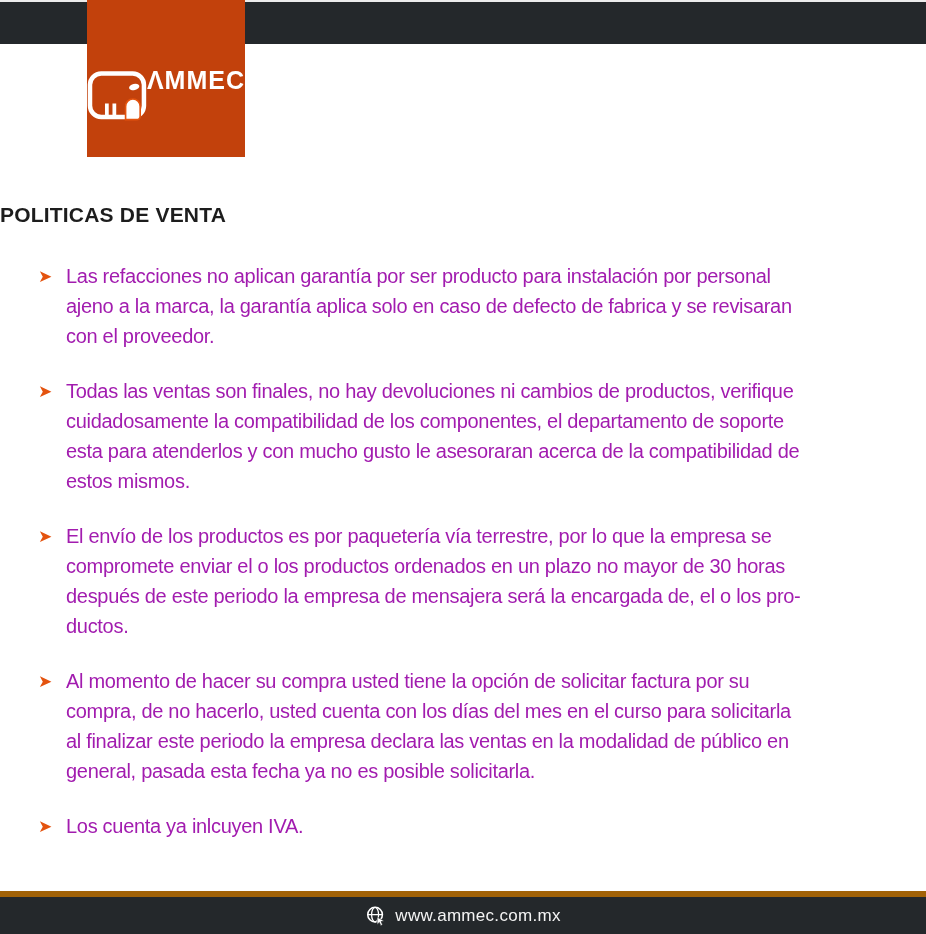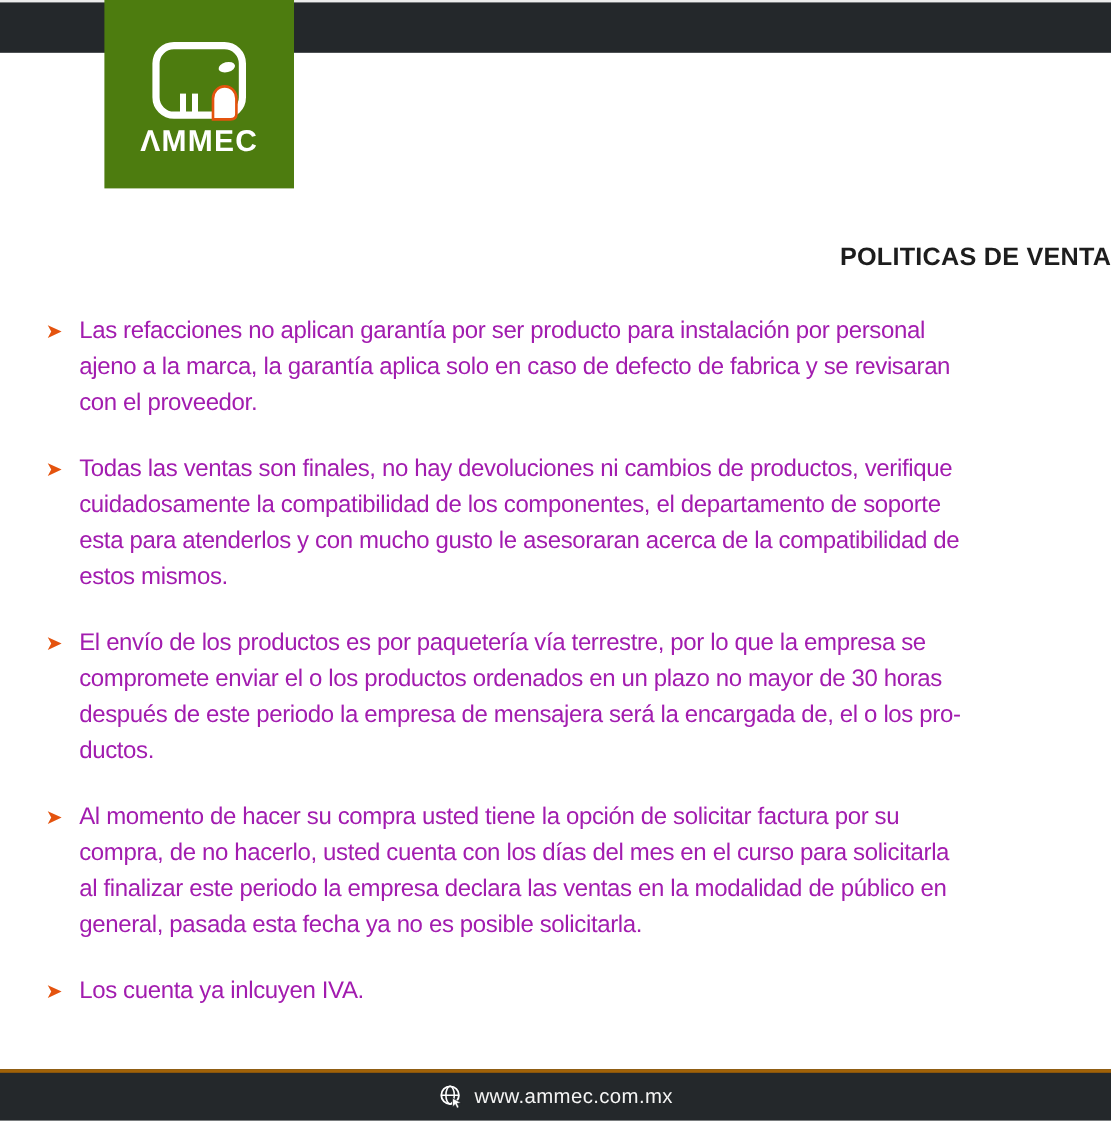--- a/index.html
+++ b/index.html
@@ -3,47 +3,47 @@
 <meta charset="utf-8">
 <style>
   html,body{margin:0;padding:0;}
   body{
     width:926px;height:934px;position:relative;background:#ffffff;
     font-family:"Liberation Sans", sans-serif;overflow:hidden;
   }
   .top-hairline{position:absolute;top:0;left:0;width:926px;height:2px;background:#ececec;}
   .topbar{position:absolute;top:2px;left:0;width:926px;height:42px;background:#24282B;}
   .logo-square{
-    position:absolute;left:87px;top:0;width:158px;height:157px;background:#4d7c0f;
-    display:flex;flex-direction:column;align-items:center;
+    position:absolute;left:87px;top:0;width:158px;height:157px;background:#c2410c;
+    display:flex;flex-direction:row;align-items:center;
   }
   .elephant{margin-top:34px;width:82px;height:68px;}
   .wordmark{
     margin-top:3px;color:#ffffff;font-weight:bold;font-size:25px;
     letter-spacing:1px;line-height:26px;
   }
   .doc-title{
     position:absolute;top:203px;left:0;width:926px;margin:0;
-    text-align:right;font-size:21px;font-weight:bold;color:#1d1d1d;
+    text-align:left;font-size:21px;font-weight:bold;color:#1d1d1d;
     letter-spacing:0.2px;
   }
   .policies{position:absolute;top:261px;left:38px;width:852px;}
   .policy{display:flex;align-items:flex-start;margin-bottom:25px;}
   .policy-arrow{
     flex:0 0 28px;color:#E4530E;font-size:17px;line-height:30px;
     transform:translateY(0.5px);
   }
   .policy-text{
     width:824px;font-size:20px;line-height:30px;color:#a21caf;
     letter-spacing:-0.3px;white-space:pre-line;
   }
   .footer{
     position:absolute;left:0;top:891px;width:926px;height:43px;background:#24282B;
     display:flex;align-items:center;justify-content:center;gap:8px;
-    border-top:3px solid #a16207;box-sizing:border-box;
+    border-top:6px solid #a16207;box-sizing:border-box;
   }
   .footer-url{color:#f4f4f4;font-size:17px;letter-spacing:0.3px;}
   .globe{width:22px;height:22px;}
 </style>
 </head>
 <body>
 
 <div class="top-hairline"></div>
 <div class="topbar"></div>
 

